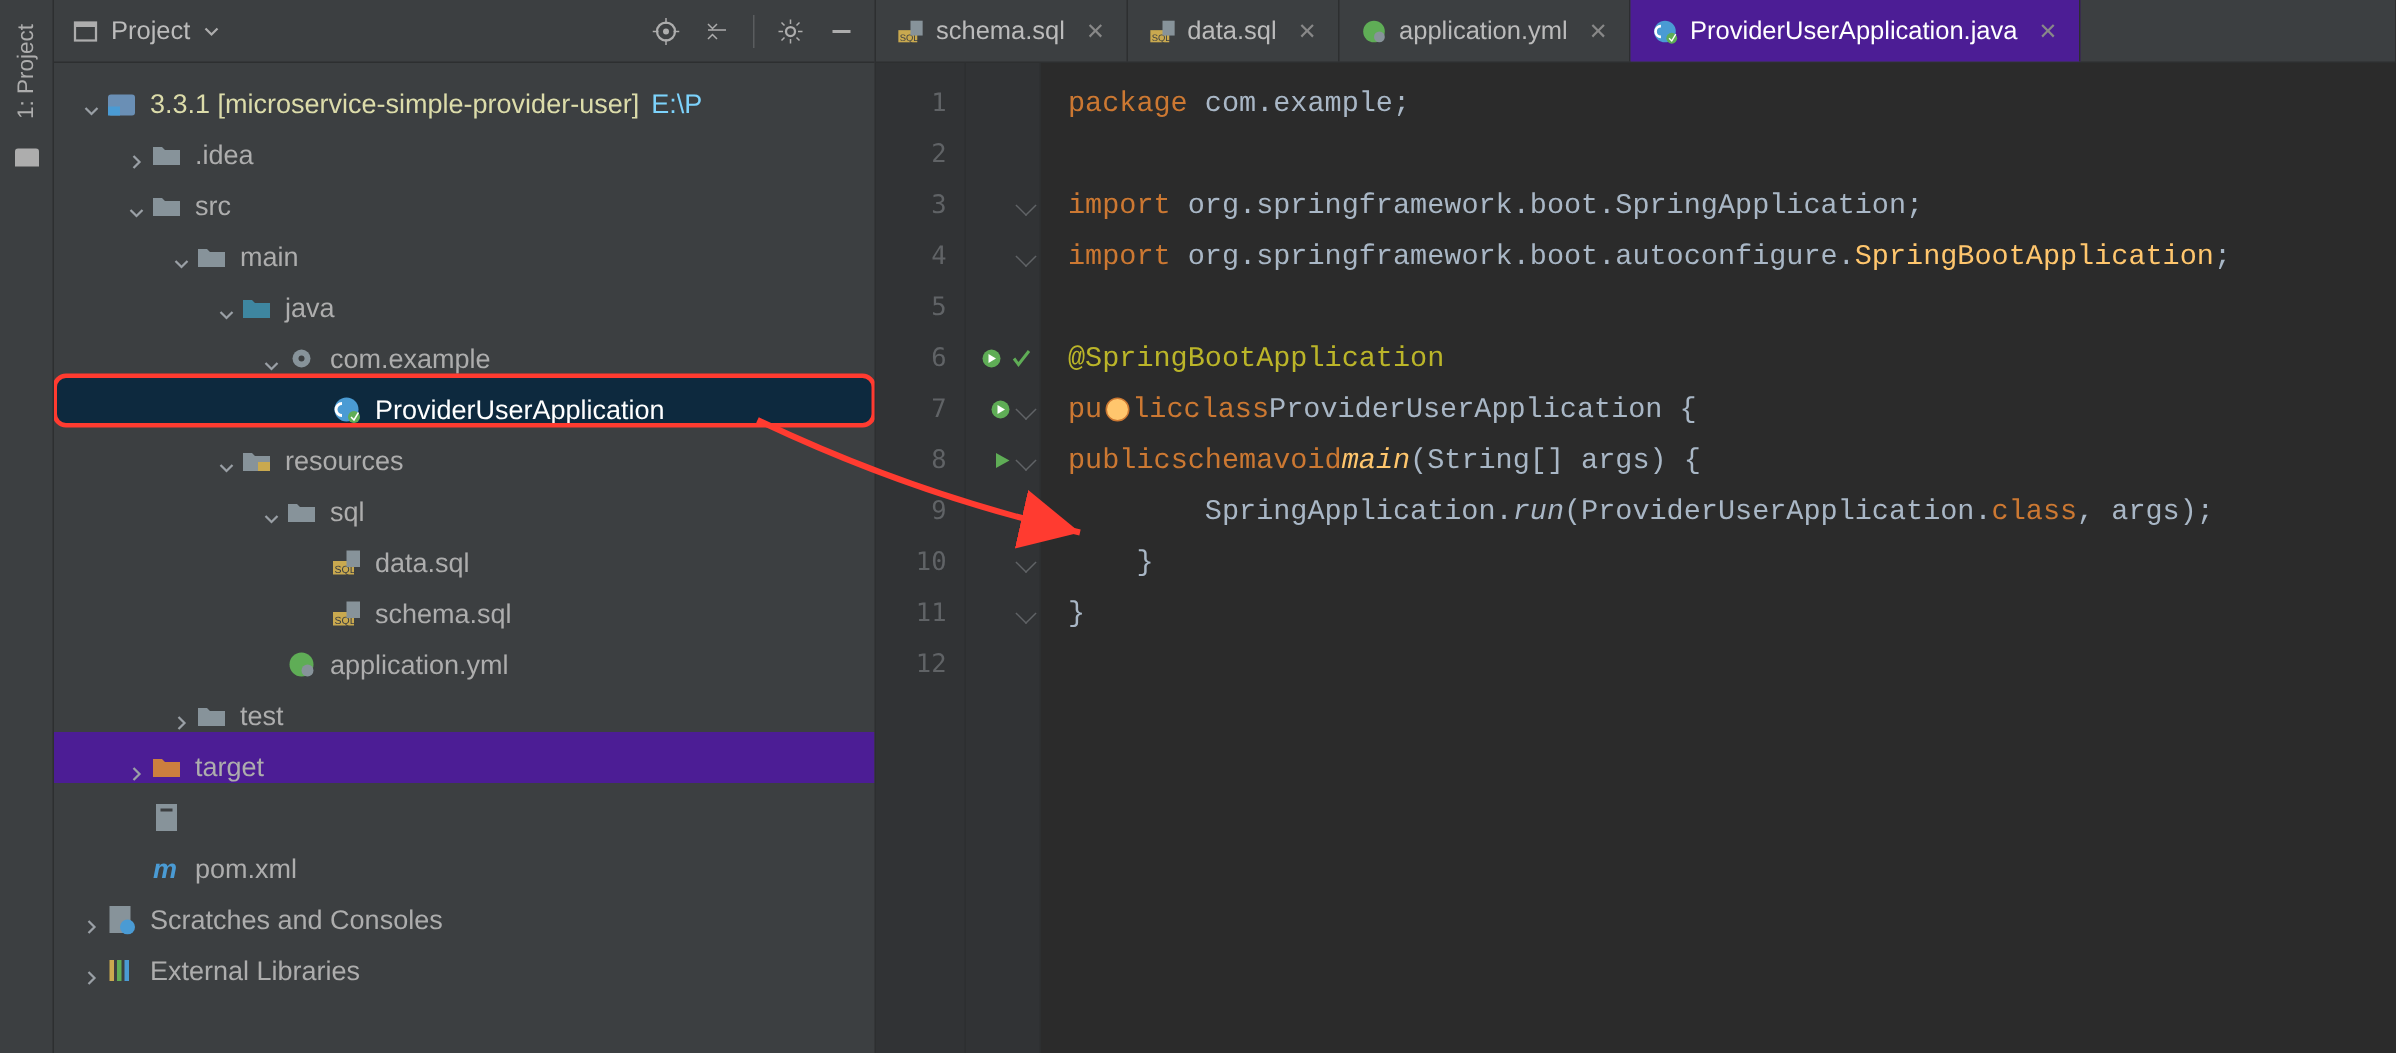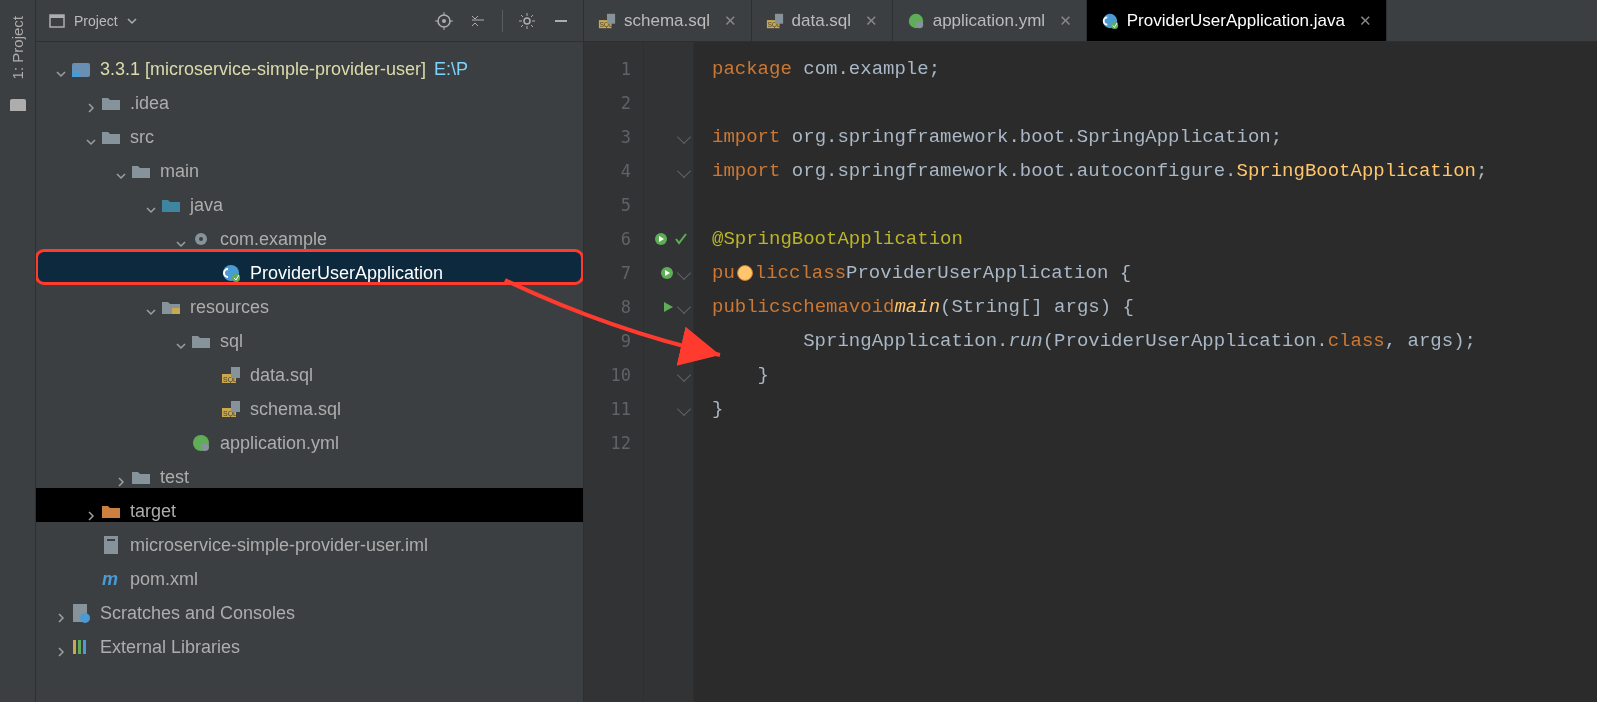--- a/index.html
+++ b/index.html
@@ -7,47 +7,47 @@
   .root { display:flex; width:100%; height:100%; }
 
   
   .left-strip { width:36px; background:#3c3f41; border-right:1px solid #2d2f30; display:flex; flex-direction:column; align-items:center; padding-top:8px; }
   .left-strip .tab-vert { writing-mode:vertical-rl; transform:rotate(180deg); font-size:15px; color:#adadad; padding:8px 0; display:flex; align-items:center; gap:6px; cursor:pointer; }
   .left-strip .folder-icon { width:16px; height:12px; background:#adadad; margin-top:12px; border-radius:2px 2px 0 0; }
 
   
   .panel { width:548px; background:#3c3f41; border-right:1px solid #2d2f30; display:flex; flex-direction:column; }
   .panel-header { height:42px; display:flex; align-items:center; justify-content:space-between; padding:0 12px; border-bottom:1px solid #2d2f30; }
-  .panel-title { display:flex; align-items:center; gap:8px; font-size:14px; color:#bbbbbb; }
+  .panel-title { display:flex; align-items:center; gap:8px; font-size:17px; color:#bbbbbb; }
   .panel-title svg { flex-shrink:0; }
   .panel-tools { display:flex; align-items:center; gap:14px; }
   .tool-icon { width:20px; height:20px; display:flex; align-items:center; justify-content:center; color:#adadad; cursor:pointer; }
   .divider { width:1px; height:22px; background:#5a5d5f; }
 
   
   .tree { flex:1; overflow:auto; padding-top:4px; }
   .tree-row { height:34px; display:flex; align-items:flex-end; font-size:18px; color:#adadad; white-space:nowrap; position:relative; cursor:pointer; }
   .tree-row.selected { background:#0d293e; color:#ffffff; }
   .tree-row.highlight-box { outline:3px solid #ff3b30; outline-offset:-2px; border-radius:8px; }
   .tree-row .indent { display:inline-block; }
   .chevron { width:14px; display:inline-flex; justify-content:center; color:#9aa0a6; margin-right:2px; }
   .chevron.empty { visibility:hidden; }
   .ticon { width:22px; height:22px; display:inline-flex; align-items:center; justify-content:center; margin-right:8px; flex-shrink:0; }
   .name-extra { color:#7dd3fc; margin-left:8px; }
   .root-name { color:#dcdcaa; }
   .bracket { color:#dcdcaa; }
-  .target-row { background:#000000; }
+  .target-row { background:#4c1d95; }
 
   
   .editor-side { flex:1; background:#2b2b2b; display:flex; flex-direction:column; }
   .tabs { height:42px; display:flex; align-items:stretch; background:#3c3f41; border-bottom:1px solid #2d2f30; }
   .tab { display:flex; align-items:center; padding:0 14px; gap:8px; font-size:17px; color:#bbbbbb; border-right:1px solid #2d2f30; cursor:pointer; }
   .tab .ficon { width:18px; height:18px; display:flex; align-items:center; justify-content:center; }
   .tab .close { color:#888; font-size:15px; margin-left:6px; }
-  .tab.active { background:#000000; color:#ffffff; }
+  .tab.active { background:#4c1d95; color:#ffffff; }
 
   .editor-body { flex:1; display:flex; position:relative; }
   .gutter { width:60px; background:#313335; border-right:1px solid #2d2f30; padding-top:10px; }
   .gutter .ln { height:34px; display:flex; align-items:center; justify-content:flex-end; padding-right:12px; color:#606366; font-family:Consolas,monospace; font-size:17px; }
   .marker-col { width:50px; background:#313335; border-right:1px solid #2d2f30; padding-top:10px; position:relative; }
   .marker-col .mk { height:34px; display:flex; align-items:center; justify-content:flex-end; gap:4px; padding-right:4px; }
   .code { flex:1; padding:10px 0 0 18px; font-family:Consolas,"Courier New",monospace; font-size:19px; position:relative; }
   .code .line { height:34px; display:flex; align-items:center; white-space:pre; color:#a9b7c6; }
   .kw { color:#cc7832; }
   .ann { color:#bbb529; }
@@ -311,21 +311,20 @@
         </div>
         <div class="tree-row">
           <span class="indent" style="width:48px"></span>
           <span class="chevron empty"></span>
           <span class="ticon">
             <svg width="18" height="20" viewBox="0 0 18 20">
               <rect x="2" y="1" width="14" height="18" fill="#87939a"></rect>
               <rect x="5" y="4" width="8" height="2" fill="#3c3f41"></rect>
             </svg>
           </span>
-          <span>microservice-simple-provider-user.iml</span>
         </div>
         <div class="tree-row">
           <span class="indent" style="width:48px"></span>
           <span class="chevron empty"></span>
           <span class="ticon">
             <svg width="20" height="20" viewBox="0 0 20 20">
               <text x="1" y="16" font-size="18" font-weight="bold" fill="#4a9bd4" font-style="italic">m</text>
             </svg>
           </span>
           <span>pom.xml</span>

